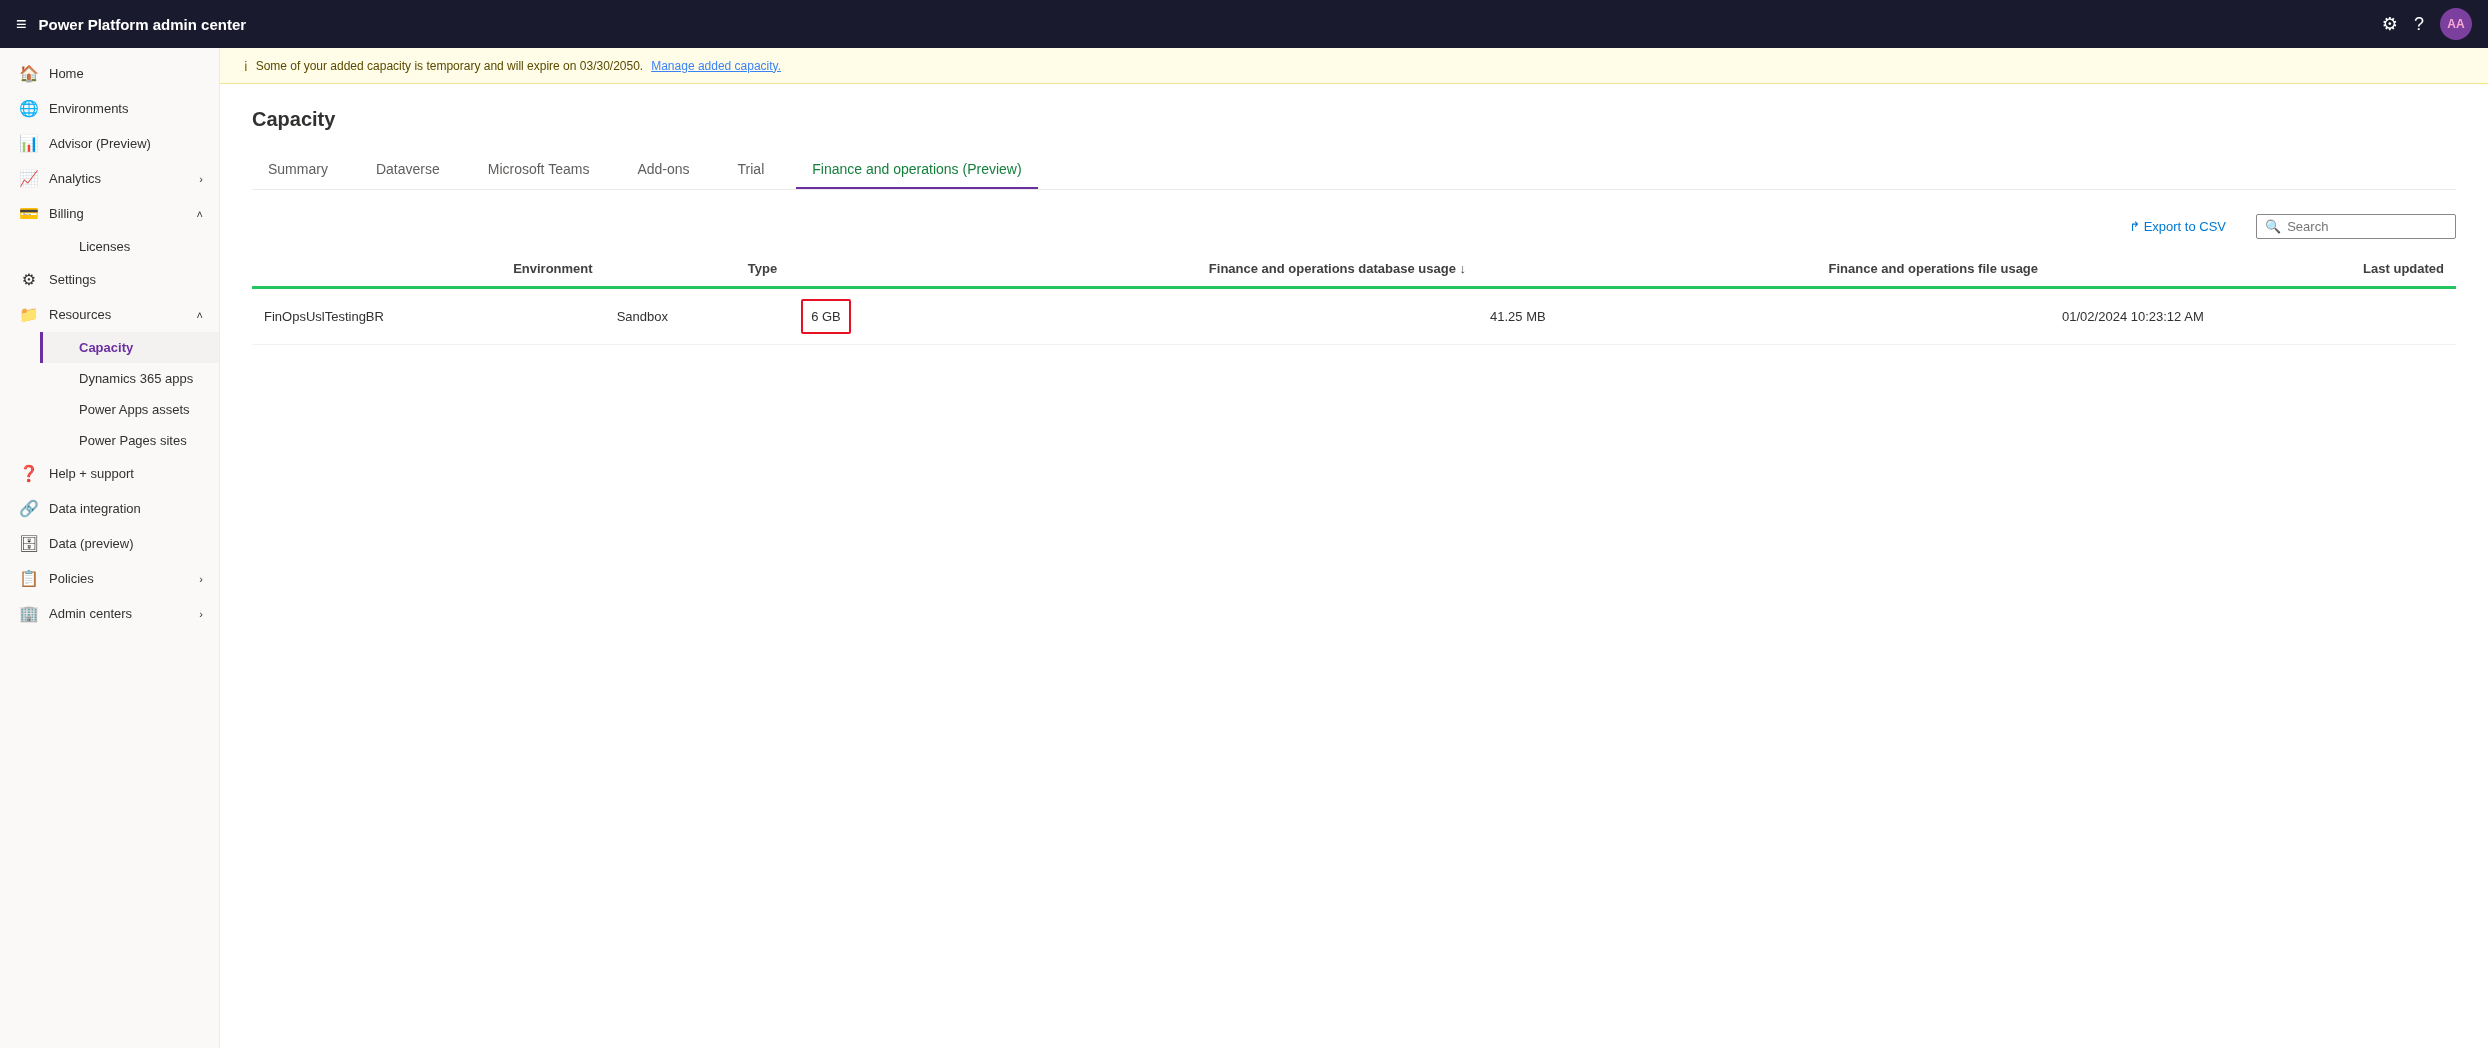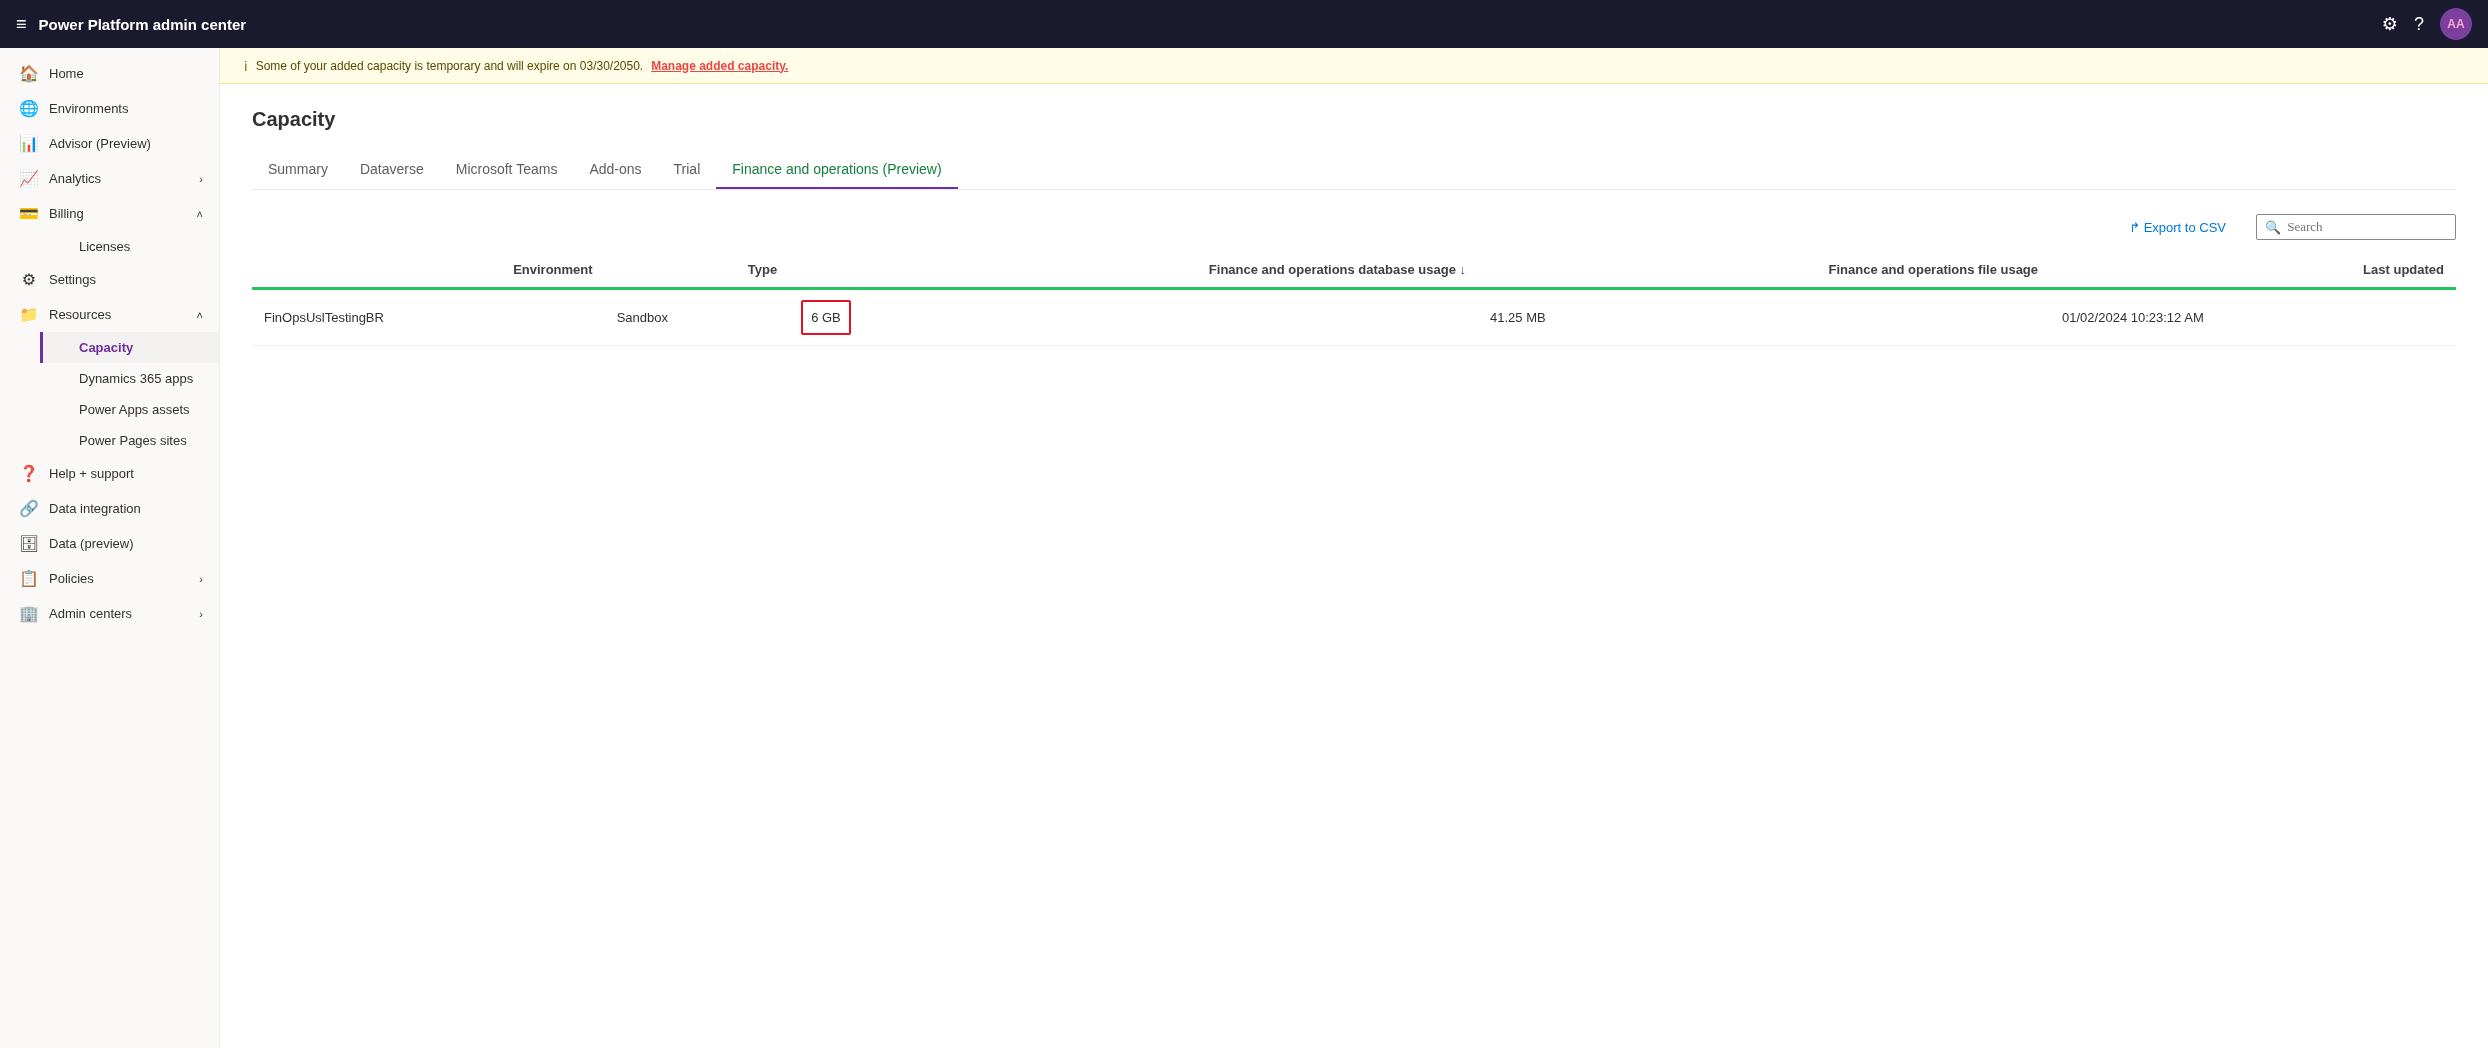--- a/index.html
+++ b/index.html
@@ -76,29 +76,29 @@
       background: #fffde7;
       border-bottom: 1px solid #f0e68c;
       padding: 8px 24px;
       font-size: 12px;
       color: #5a4a00;
       display: flex;
       align-items: center;
       gap: 8px;
       flex-shrink: 0;
     }
-    .banner a { color: #ef4444; text-decoration: underline; cursor: pointer; font-weight: bold; }
+    .banner a { color: #3b82f6; text-decoration: underline; cursor: pointer; }
     .banner-info-icon { color: #8a6914; font-size: 14px; }
 
     
     .page-content { padding: 24px 32px; flex: 1; }
     .page-title { font-size: 20px; font-weight: 600; color: #323130; margin-bottom: 20px; }
 
     
-    .tabs { display: flex; gap: 0; border-bottom: 1px solid #edebe9; margin-bottom: 24px; }
+    .tabs { display: flex; gap: 16px; border-bottom: 1px solid #edebe9; margin-bottom: 24px; }
     .tab {
       padding: 10px 16px;
       cursor: pointer;
       font-size: 14px;
       color: #605e5c;
       border-bottom: 2px solid transparent;
       white-space: nowrap;
     }
     .tab.active {
       color: #15803d;
@@ -132,21 +132,20 @@
       padding: 4px 8px;
       gap: 6px;
       width: 200px;
     }
     .search-box input {
       border: none;
       outline: none;
       font-size: 13px;
       width: 100%;
       background: transparent;
-      font-family: Liberation Serif, serif;
     }
     .search-icon { color: #605e5c; font-size: 13px; }
 
     
     .data-table { width: 100%; border-collapse: collapse; font-size: 13px; }
     .data-table th {
       text-align: right;
       padding: 10px 12px;
       color: #404040;
       font-weight: 600;

